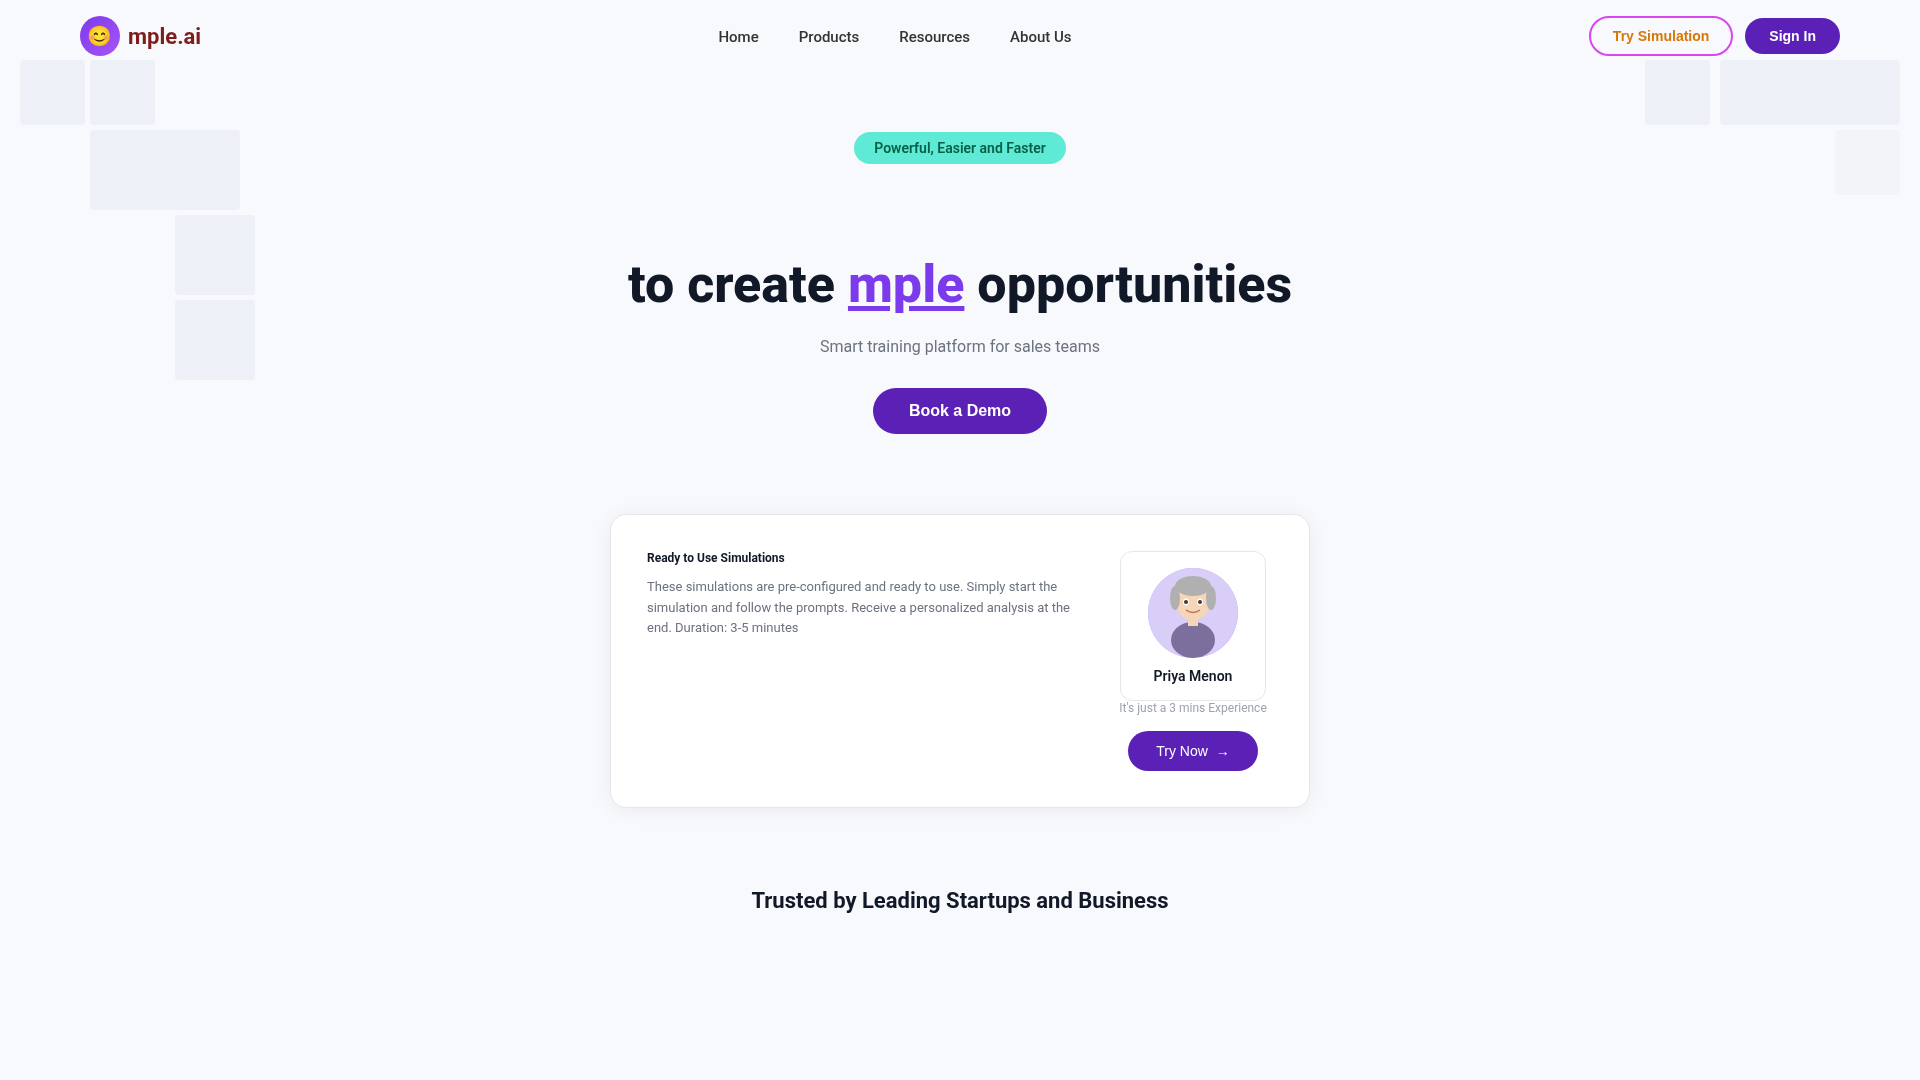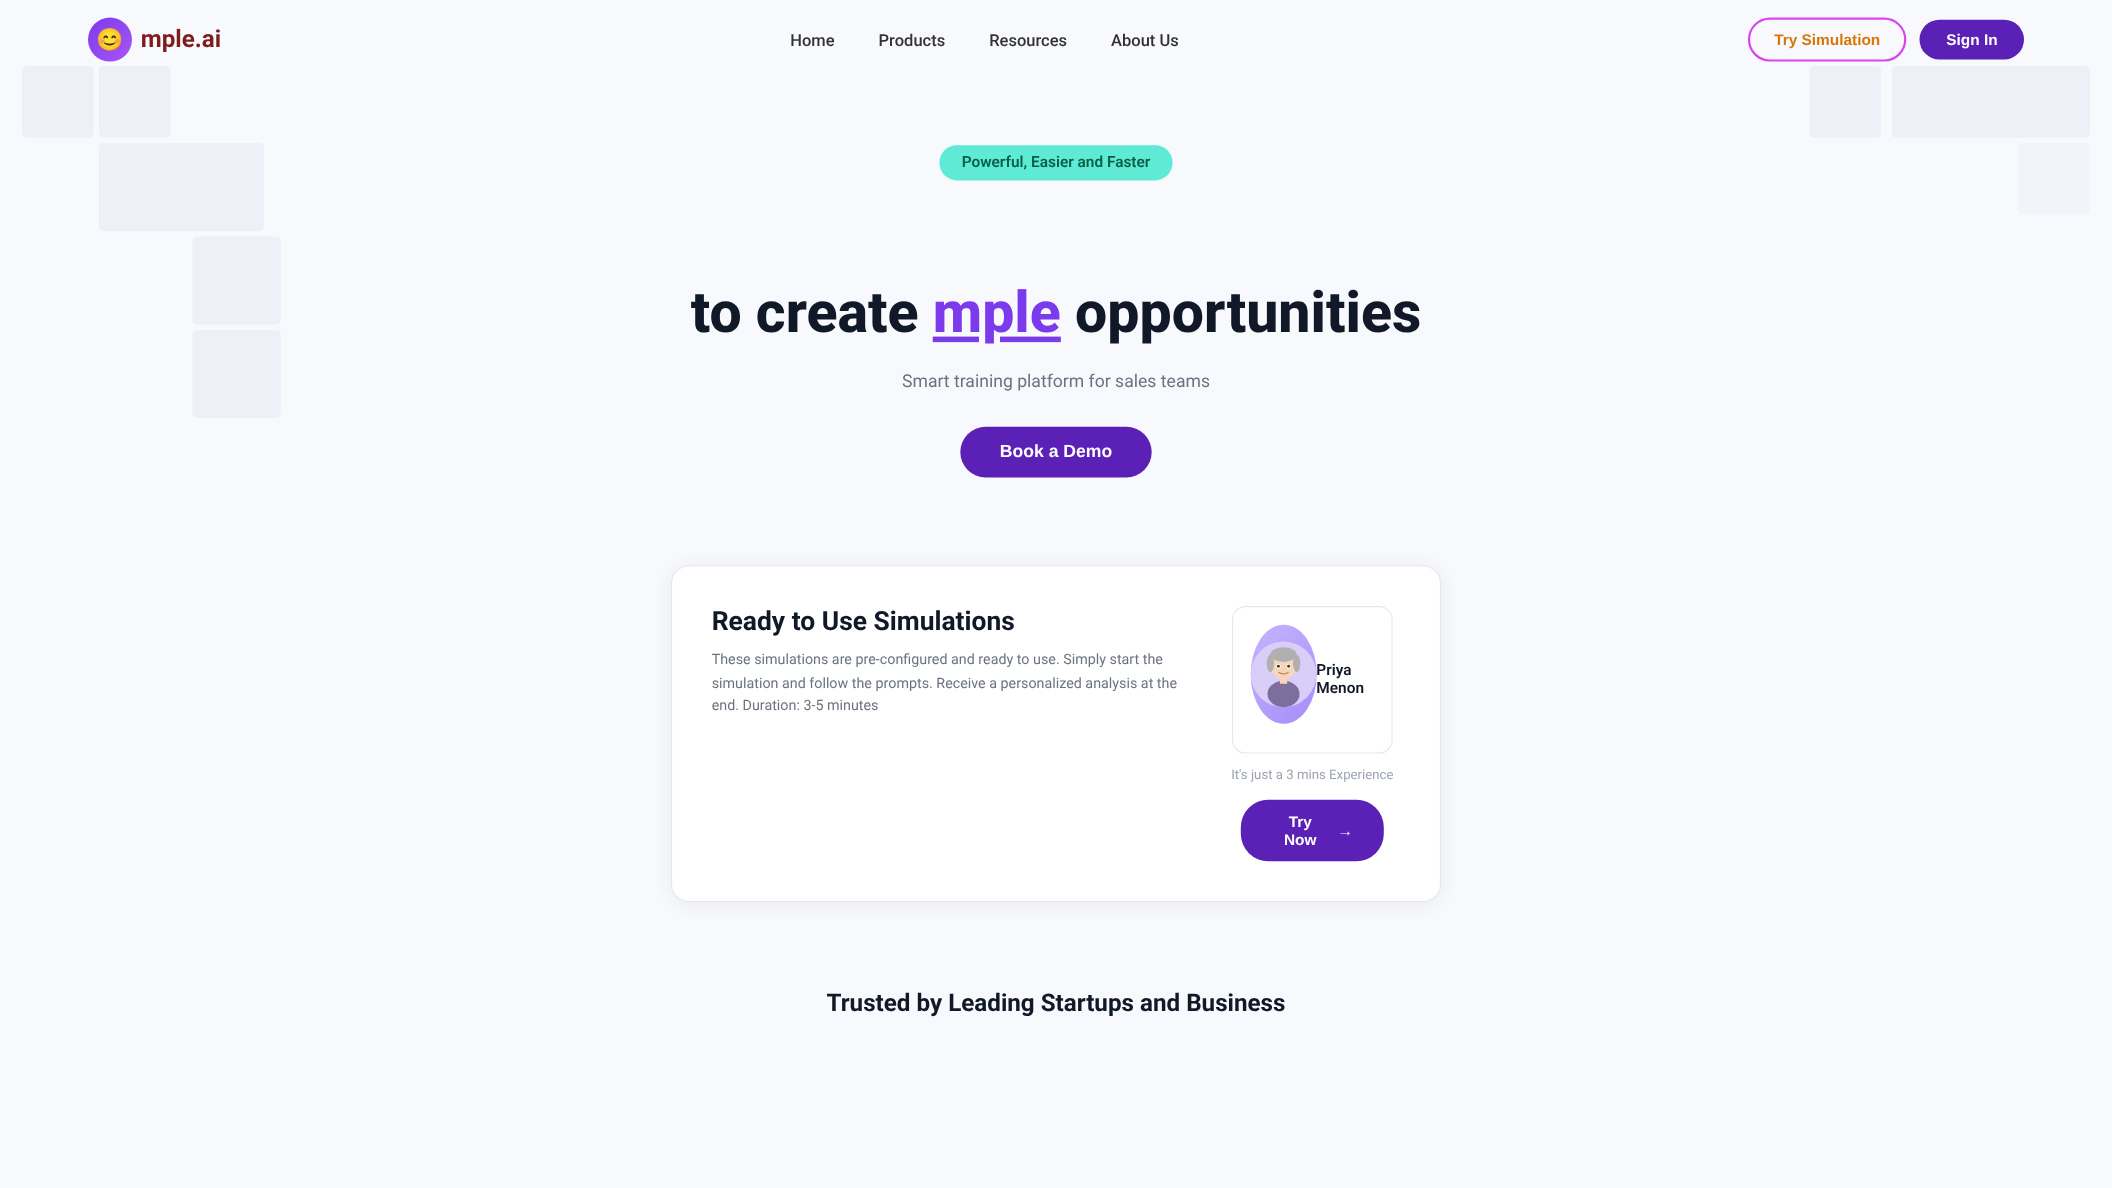--- a/index.html
+++ b/index.html
@@ -176,21 +176,21 @@
       display: flex;
       gap: 40px;
       box-shadow: 0 2px 20px rgba(0,0,0,0.06);
     }
 
     .sim-left {
       flex: 1;
     }
 
     .sim-title {
-      font-size: 24px;
+      font-size: 12px;
       font-weight: 700;
       color: #111827;
       margin-bottom: 12px;
     }
 
     .sim-description {
       font-size: 13px;
       color: #6b7280;
       line-height: 1.6;
       margin-bottom: 36px;
@@ -224,22 +224,22 @@
       display: flex;
       flex-direction: column;
       align-items: center;
     }
 
     .avatar-card {
       border: 1.5px solid #e5e7eb;
       border-radius: 12px;
       padding: 16px;
       display: flex;
-      align-items: center;
-      margin-bottom: 12px;
+      flex-direction: column;
+      align-items: center;
       width: 146px;
     }
 
     .avatar-circle {
       width: 90px;
       height: 90px;
       border-radius: 50%;
       background: linear-gradient(135deg, #c4b5fd, #a78bfa);
       margin-bottom: 10px;
       overflow: hidden;
@@ -262,21 +262,21 @@
       text-align: center;
     }
 
     .btn-try-now {
       padding: 12px 28px;
       background: #5b21b6;
       color: white;
       border: none;
       border-radius: 25px;
       font-size: 14px;
-      font-weight: 700;
+      font-weight: 400;
       cursor: pointer;
       display: flex;
       align-items: center;
       gap: 8px;
       width: 130px;
       justify-content: center;
     }
 
     
     .trusted-section {

